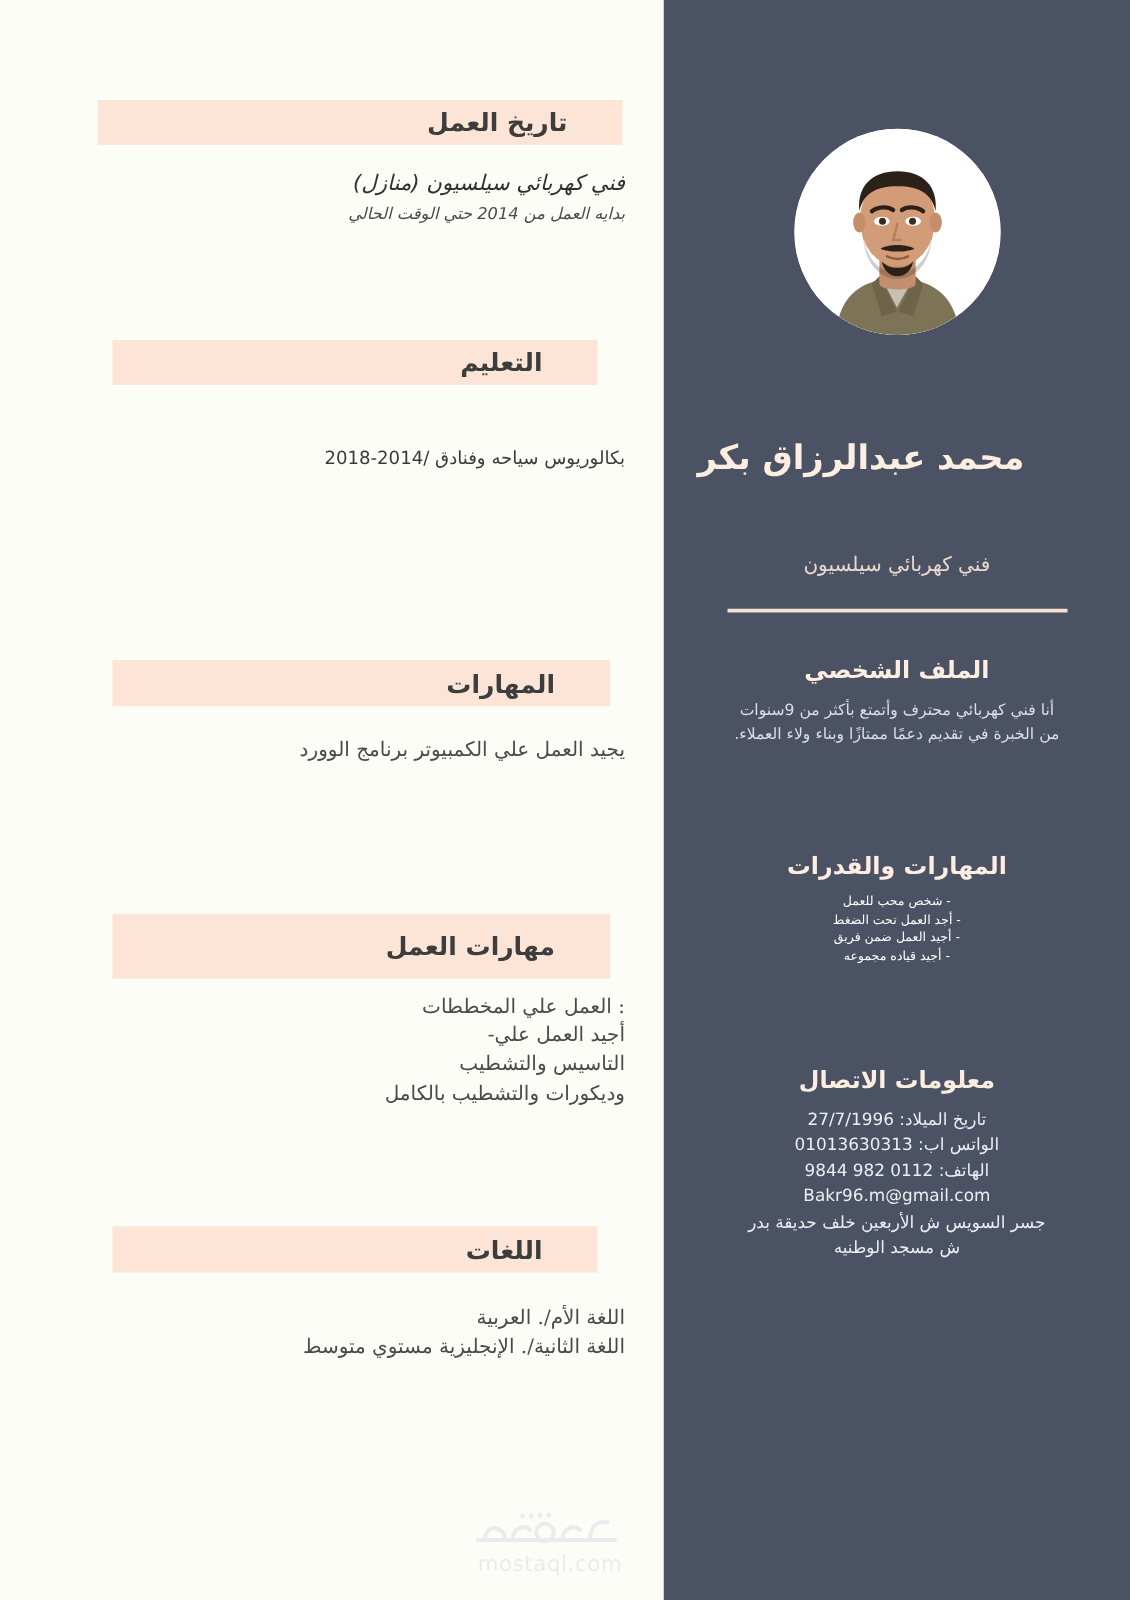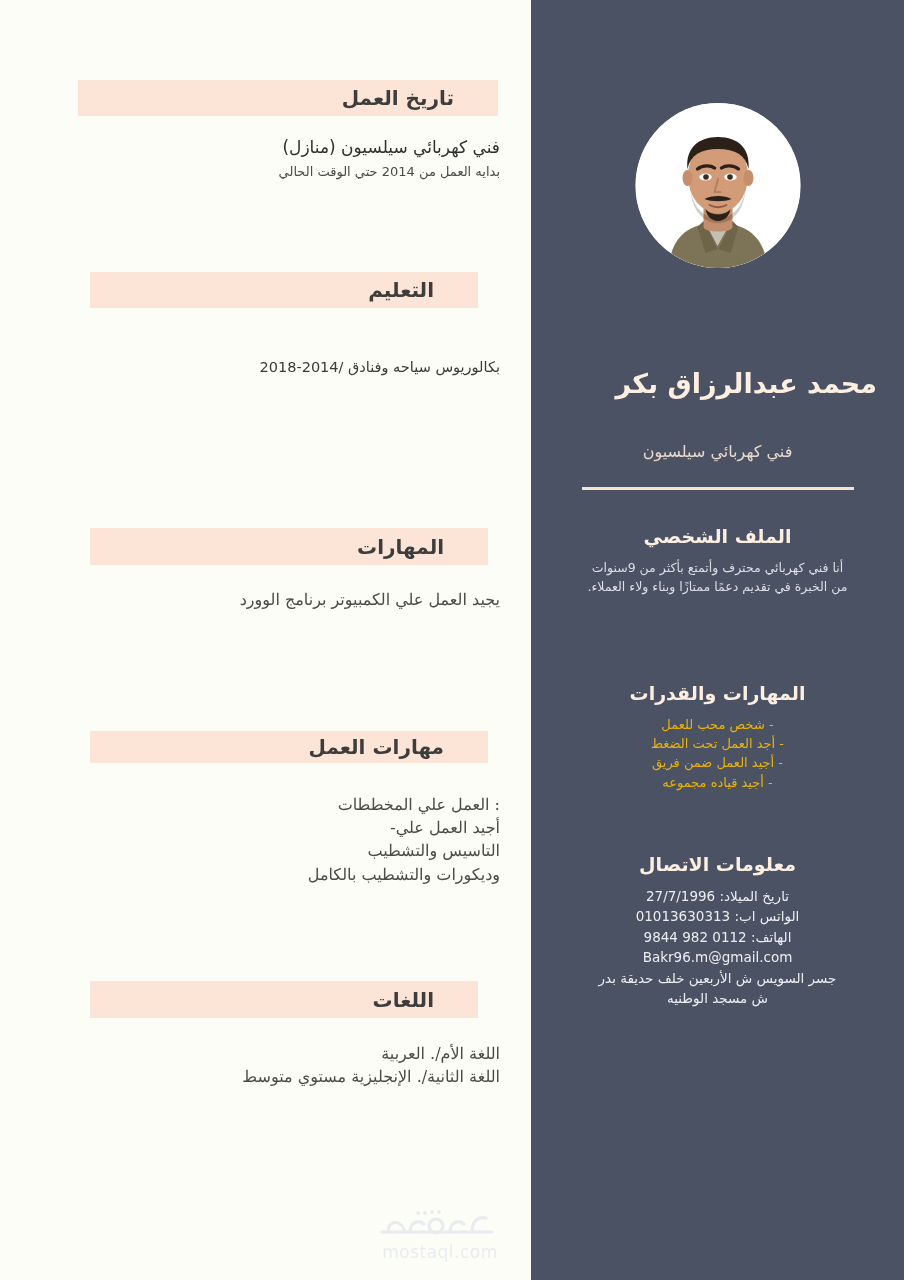--- a/index.html
+++ b/index.html
@@ -50,22 +50,21 @@
   .full-name {
     position: absolute;
     top: 352px;
     right: 27px;
     left: 27px;
     font-size: 27px;
     font-weight: 700;
     color: #fdeee2;
     letter-spacing: 0px;
     line-height: 1.1;
-    text-align: right;
-    margin-top: 17px;
+    text-align: left;
   }
   .job-title {
     position: absolute;
     top: 410px;
     right: 27px;
     left: 27px;
     font-size: 16px;
     color: #e8d9cc;
     letter-spacing: 2.5px;
     text-align: center;
@@ -91,22 +90,22 @@
     line-height: 1.2;
   }
   .sb-text {
     font-size: 12.5px;
     color: #dcdfe6;
     line-height: 1.55;
     margin: 0;
   }
   .sb-list { list-style: none; margin: 0; padding: 0; }
   .sb-list li {
-    font-size: 13px;
-    color: #eab308;
+    font-size: 10px;
+    color: #ffffff;
     line-height: 1.48;
   }
   .contact-line {
     font-size: 13.5px;
     color: #eceef2;
     line-height: 1.52;
   }
 
   #profile-block  { top: 525px; }
   #abilities-block{ top: 682px; }
@@ -161,29 +160,29 @@
   }
   .plain-line {
     font-size: 14.5px;
     color: #3a3a3a;
     line-height: 1.4;
     margin: 0;
   }
 
   
   #band-history   { top: 80px;  right: 33px; width: 420px; height: 36px; }
-  #body-history   { top: 136px; right: 31px; width: 420px; }
+  #body-history   { top: 136px; right: 31px; width: 420px; font-style: italic; }
 
   #band-education { top: 272px; right: 53px; width: 388px; height: 36px; }
   #body-education { top: 357px; right: 31px; width: 420px; }
 
   #band-skills    { top: 528px; right: 43px; width: 398px; height: 37px; }
   #body-skills    { top: 588px; right: 31px; width: 420px; }
 
-  #band-workskills{ top: 731px; right: 43px; width: 398px; height: 32px; }
+  #band-workskills{ top: 731px; right: 43px; width: 398px; height: 52px; }
   #body-workskills{ top: 793px; right: 31px; width: 420px; }
 
   #band-languages { top: 981px; right: 53px; width: 388px; height: 37px; }
   #body-languages { top: 1042px; right: 31px; width: 420px; }
 
   
   .watermark {
     position: absolute;
     bottom: 18px;
     left: 365px;

